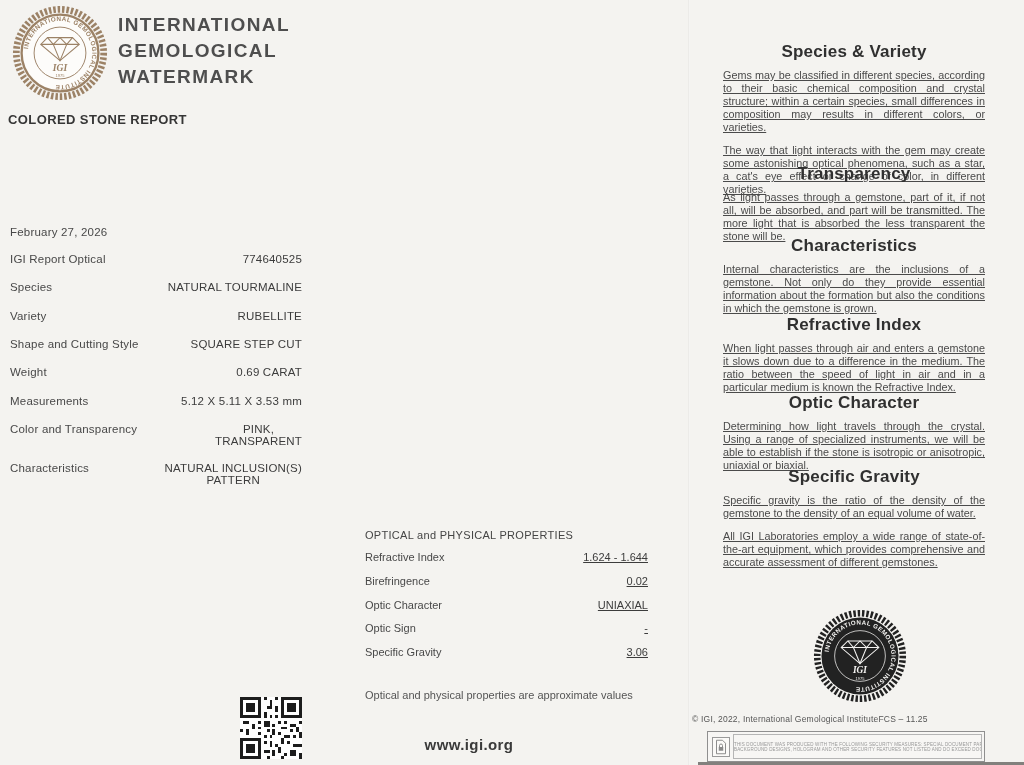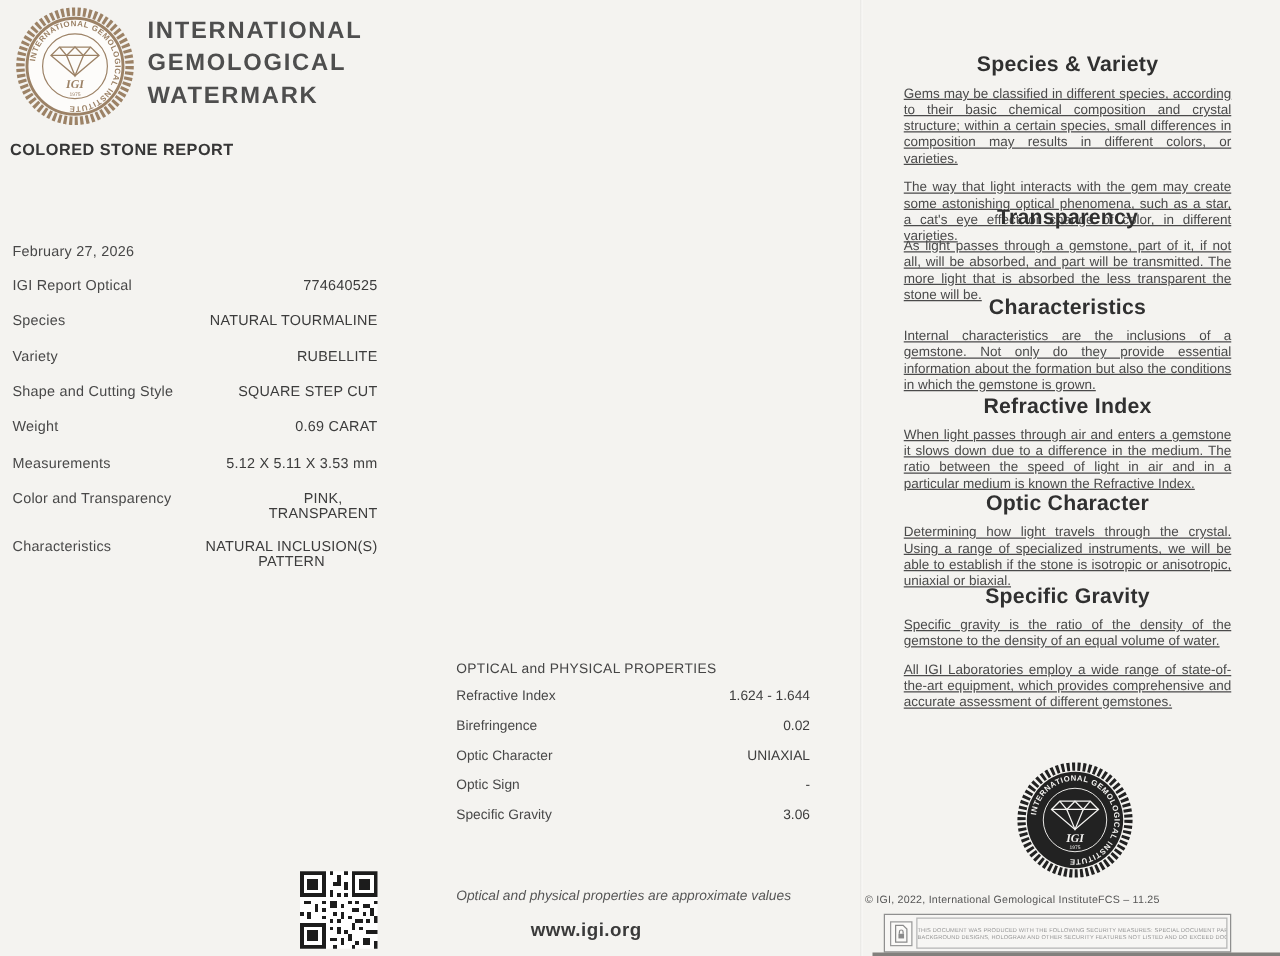--- a/index.html
+++ b/index.html
@@ -17,31 +17,31 @@
   .seal-tan{left:12px; top:5px; width:96px; height:96px;}
   .stamp{left:813px; top:609px; width:94px; height:94px;}
   .institute-name{position:absolute; left:118px; top:12px; font-size:19px; line-height:26px;
     font-weight:600; letter-spacing:1.4px; color:#4e4e4e;}
   .report-title{position:absolute; left:8px; top:112px; font-size:13px; font-weight:700;
     letter-spacing:.4px; color:#363636;}
 
   
   .details{position:absolute; left:10px; top:0; width:292px; height:480px;}
   .detail-row{position:absolute; left:0; width:100%; display:flex; justify-content:space-between;
-    font-size:11.5px; color:#484848; letter-spacing:.2px;}
+    font-size:11.5px; color:#484848; letter-spacing:.2px;margin-top:30px;}
   .detail-row .value{ text-align:center; white-space:pre-line; color:#3c3c3c; max-width:170px;}
 
   
   .props{position:absolute; left:365px; top:0; width:283px;}
   .props-title{position:absolute; top:529px; left:0; font-size:11px; color:#454545; letter-spacing:.3px;}
   .prop-row{position:absolute; left:0; width:100%; display:flex; justify-content:space-between;
     font-size:11px; color:#484848;}
-  .prop-row .value{text-align:left; color:#3c3c3c;}
+  .prop-row .value{text-align:left; color:#3c3c3c;text-decoration:underline;}
   .props-note{position:absolute; left:365px; top:689px; width:300px; font-size:11px;
-    font-style:italic; color:#555;margin-top:22px;}
+    color:#555;}
 
   .qr{position:absolute; left:240px; top:697px; width:62px; height:62px;}
   .qr svg{width:100%; height:100%; shape-rendering:crispEdges;}
   .website{position:absolute; left:389px; top:736px; width:160px; text-align:center;
     font-size:15px; font-weight:700; letter-spacing:.4px; color:#3a3a3a;}
 
   
   .glossary{position:absolute; left:723px; top:0; width:262px; height:600px;}
   .gsec{position:absolute; left:0; width:262px;}
   .gsec h3{margin:4px 0 7px 0; font-size:17px; font-weight:700; color:#303030; letter-spacing:.2px;text-align:center;}

